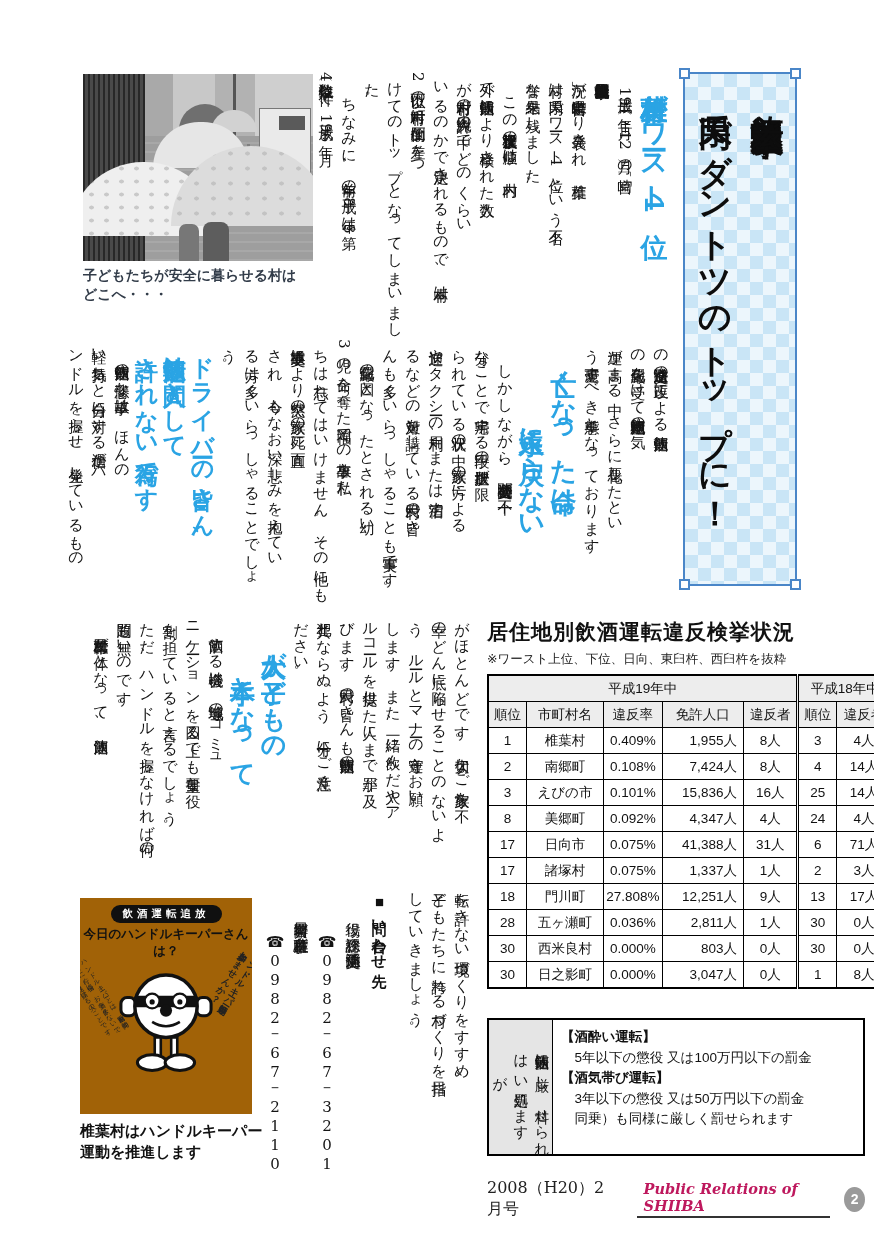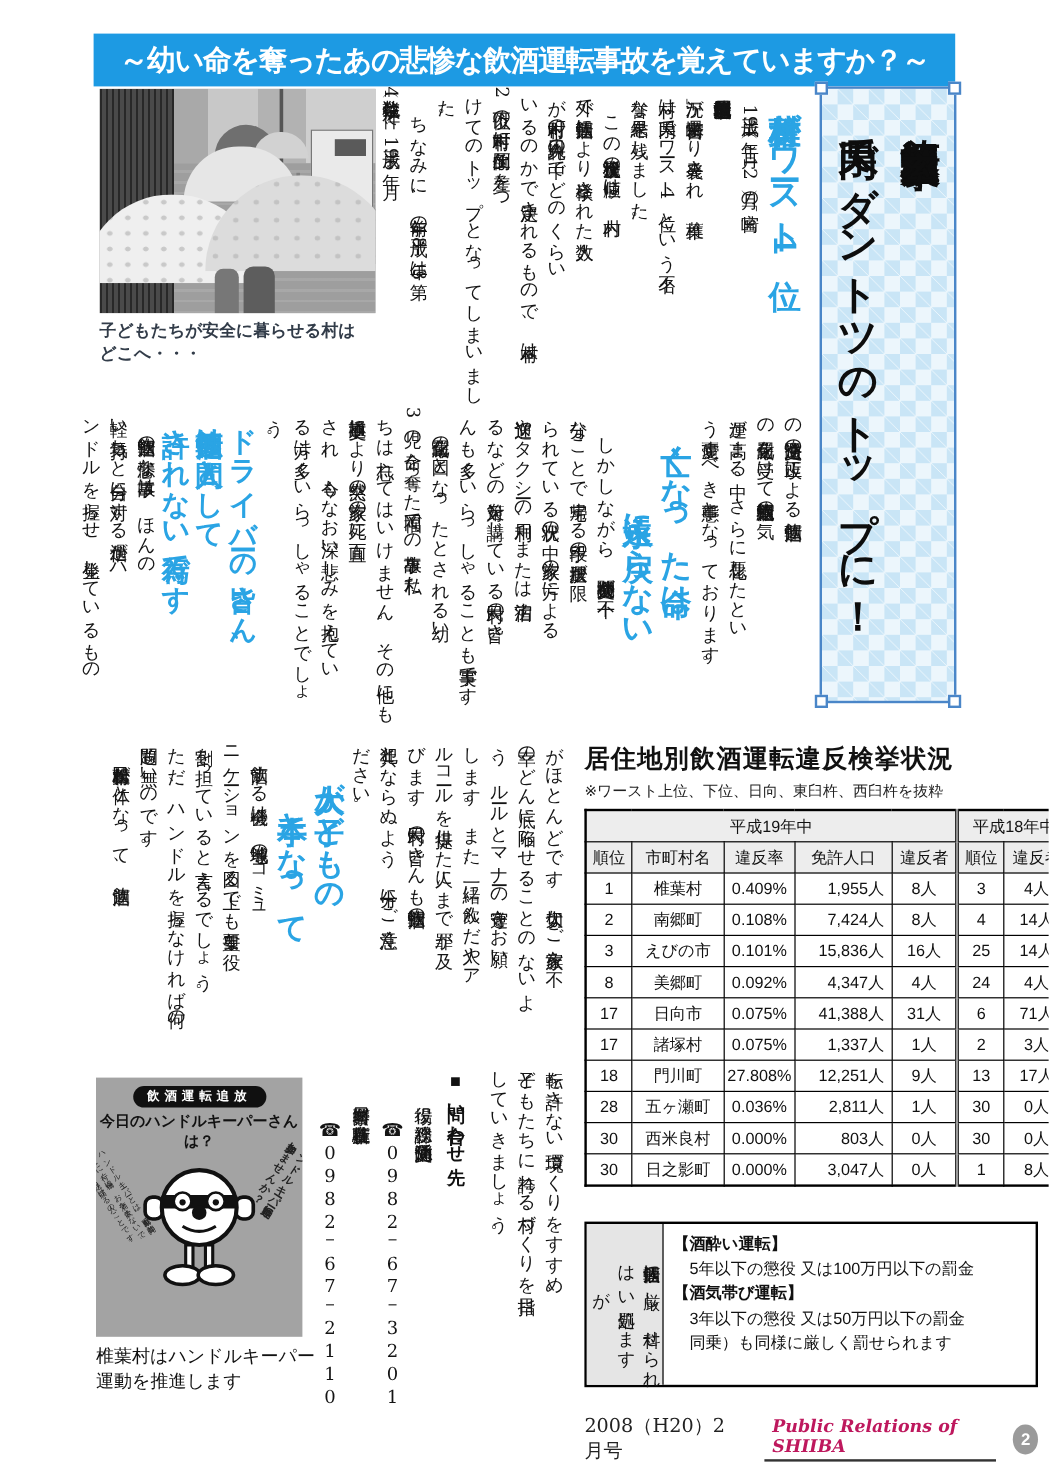--- a/index.html
+++ b/index.html
@@ -74,31 +74,31 @@
   
   .contact{position:absolute;left:256px;top:893px;width:136px;height:282px;
            writing-mode:vertical-rl;text-orientation:mixed;}
   .c-head{font-family:"Liberation Sans","DejaVu Sans",sans-serif;font-weight:bold;font-size:15px;
           line-height:26px;color:#111;}
   .contact .vcol{line-height:26px;}
   .ind1{padding-top:18px}.ind2{padding-top:40px}
   .phone{text-orientation:upright;letter-spacing:1px;}
 
   
-  .hkbox{position:absolute;left:80px;top:898px;width:172px;height:216px;background:#a3a3a3;
+  .hkbox{position:absolute;left:80px;top:898px;width:172px;height:216px;background:#a16207;
          text-align:center;overflow:hidden;}
   .hk-badge{display:inline-block;margin-top:7px;background:#101010;color:#fff;border-radius:9px;
             font-size:10.5px;letter-spacing:4px;padding:2px 12px;font-weight:bold;}
   .hk-q{font-size:12.5px;font-weight:bold;color:#111;margin-top:3px;letter-spacing:0;}
   .hk-svg{margin-top:0;}
   .hk-big{font-size:27px;font-weight:900;line-height:29px;letter-spacing:4px;color:#161616;}
   .hk-rot{position:absolute;writing-mode:vertical-rl;color:#222;z-index:3;}
   .hk-rot-r{right:2px;top:42px;transform:rotate(33deg);font-size:9px;line-height:12px;font-weight:bold;}
   .hk-rot-l{left:2px;top:50px;transform:rotate(-33deg);font-size:6.5px;line-height:9px;}
-  .hk-note{position:absolute;left:80px;top:1120px;width:195px;font-size:15px;line-height:21px;color:#111;}
+  .hk-note{position:absolute;left:80px;top:1120px;width:195px;font-size:15px;line-height:21px;color:#111;font-weight:bold;}
 
   
   .tbl-wrap{position:absolute;left:487px;top:618px;width:378px;}
   .tbl-title{font-size:21px;font-weight:bold;color:#111;letter-spacing:1px;}
   .tbl-note{font-size:12.5px;color:#222;margin-top:5px;margin-bottom:6px;}
   table.viol{border-collapse:collapse;width:406px;font-size:13.5px;color:#111;}
   table.viol th,table.viol td{border:1px solid #000;text-align:center;padding:0;height:25px;}
   table.viol th{background:#ededed;font-weight:normal;}
   table.viol .grp{font-size:13.5px;}
   table.viol td:nth-child(4){text-align:right;padding-right:6px;}
@@ -123,23 +123,20 @@
   .f-journal{font-family:"DejaVu Serif","Liberation Serif",serif;font-style:italic;font-weight:bold;
              font-size:14.5px;color:#be185d;border-bottom:2px solid #333;padding:0 6px 2px 6px;margin-left:28px;}
   .f-page{width:25px;height:25px;border-radius:50%;background:#9a9a9a;color:#fff;font-weight:bold;
           font-size:14px;display:flex;align-items:center;justify-content:center;margin-left:14px;}
 </style>
 </head>
 <body>
 
 <div class="page">
 
-  <div class="banner">
-    <span>～幼い命を奪ったあの悲惨な飲酒運転事故を覚えていますか？～</span>
-  </div>
 
   <div class="hlbox">
     <span class="corn tl"></span>
     <span class="corn tr"></span>
     <span class="corn bl"></span>
     <span class="corn br"></span>
     <div class="hl-col">飲酒運転違反検挙率</div>
     <div class="hl-col">県内でダントツのトップに！</div>
   </div>
 

